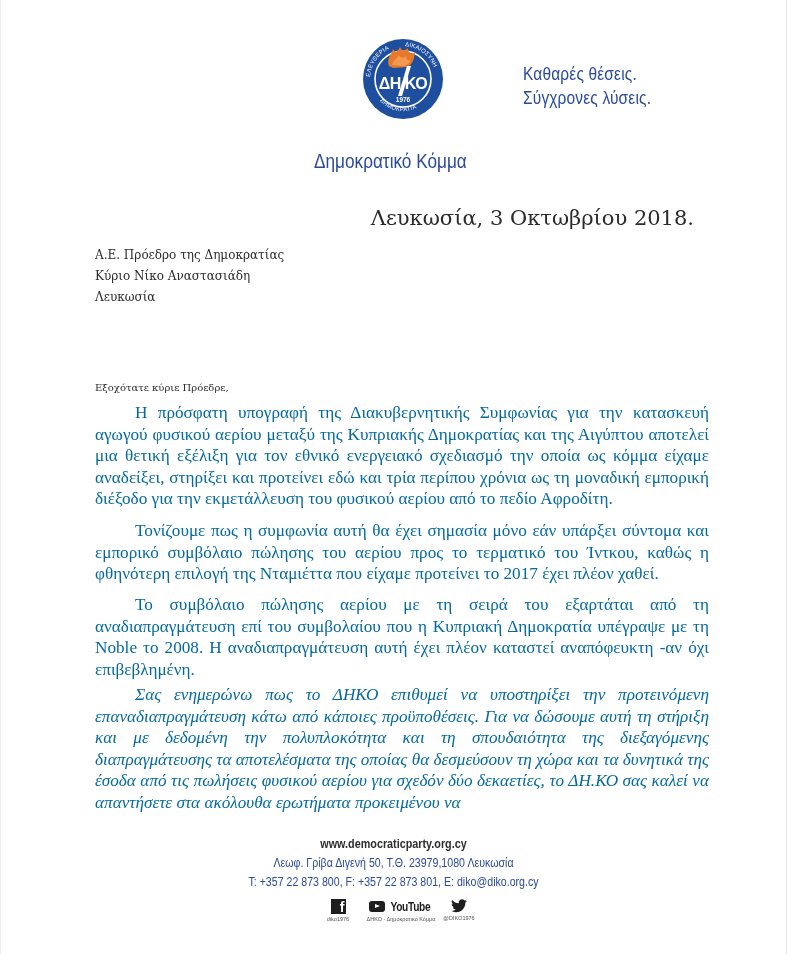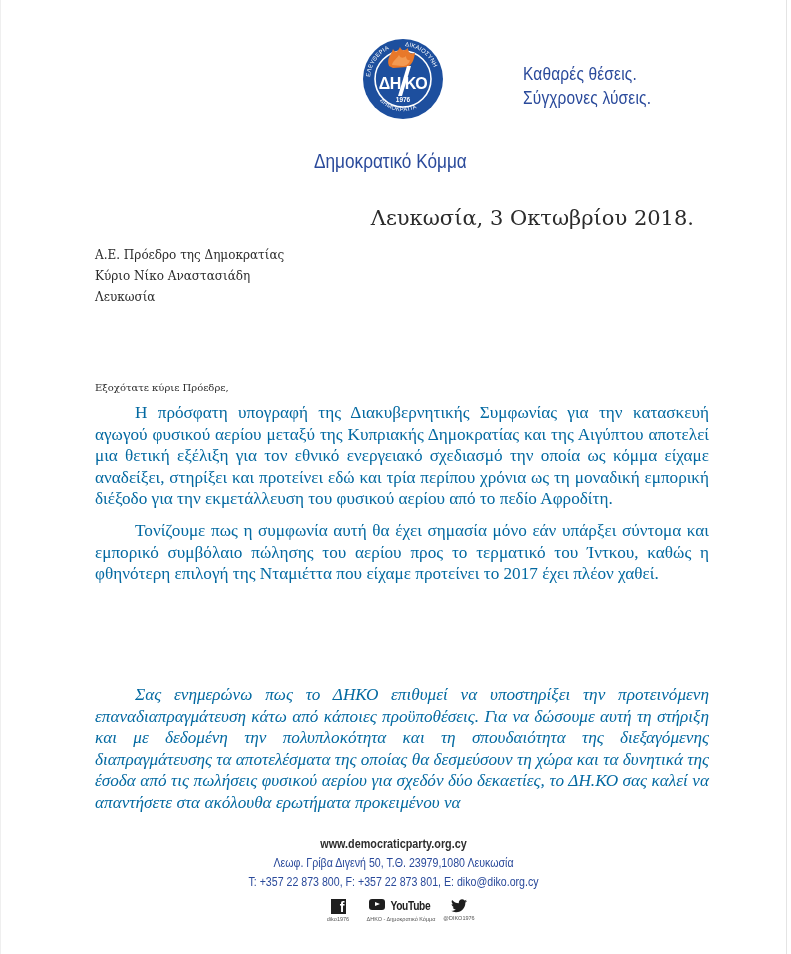--- a/index.html
+++ b/index.html
@@ -44,21 +44,21 @@
     }
     .footer-web { top: 837px; font-size: 12px; font-weight: bold; color: #2e2e2e; transform: scaleX(0.9); }
     .footer-addr { top: 856px; font-size: 12.5px; color: #2a4a9b; transform: scaleX(0.85); }
     .footer-contact { top: 875px; font-size: 12.5px; color: #2a4a9b; transform: scaleX(0.85); }
     .social { position: absolute; top: 899px; text-align: center; }
     .social .lbl { font-family: "Liberation Sans", sans-serif; font-size: 5.5px; color: #555; white-space: nowrap; display: block; margin-top: 2px; }
     .fb { left: 322px; width: 30px; }
     .yt { left: 365px; width: 70px; }
     .tw { left: 440px; width: 36px; }
     .fb-box { width: 15px; height: 15px; background: #1e1e1e; margin: 0 auto; position: relative; color:#fff; font-family: "Liberation Sans", sans-serif; font-weight: bold; font-size: 14px; line-height: 17px; text-align: right; padding-right: 1px; box-sizing: border-box; overflow: hidden; }
-    .yt-row { display: flex; align-items: flex-start; justify-content: center; gap: 2px; height: 15px; }
+    .yt-row { display: flex; align-items: center; justify-content: center; gap: 2px; height: 15px; }
     .yt-box { width: 16px; height: 11px; background: #1e1e1e; border-radius: 3px; position: relative; }
     .yt-box::after { content: ""; position: absolute; left: 6px; top: 3px; border-left: 5px solid #fff; border-top: 2.5px solid transparent; border-bottom: 2.5px solid transparent; }
     .yt-word { font-family: "Liberation Sans", sans-serif; font-weight: bold; font-size: 12px; color: #1e1e1e; letter-spacing: -0.4px; transform: scaleX(0.85); }
   </style>
 </head>
 <body>
 
 <div class="page">
 
   <div class="logo">
@@ -105,20 +105,23 @@
   </div>
 
   <div class="salutation serif">Εξοχότατε κύριε Πρόεδρε,</div>
 
   <div class="body-text p1">
     <p>Η πρόσφατη υπογραφή της Διακυβερνητικής Συμφωνίας για την κατασκευή αγωγού φυσικού αερίου μεταξύ της Κυπριακής Δημοκρατίας και της Αιγύπτου αποτελεί μια θετική εξέλιξη για τον εθνικό ενεργειακό σχεδιασμό την οποία ως κόμμα είχαμε αναδείξει, στηρίξει και προτείνει εδώ και τρία περίπου χρόνια ως τη μοναδική εμπορική διέξοδο για την εκμετάλλευση του φυσικού αερίου από το πεδίο Αφροδίτη.</p>
   </div>
   <div class="body-text p2">
     <p>Τονίζουμε πως η συμφωνία αυτή θα έχει σημασία μόνο εάν υπάρξει σύντομα και εμπορικό συμβόλαιο πώλησης του αερίου προς το τερματικό του Ίντκου, καθώς η φθηνότερη επιλογή της Νταμιέττα που είχαμε προτείνει το 2017 έχει πλέον χαθεί.</p>
   </div>
+  <div class="body-text p3">
+    <p>Το συμβόλαιο πώλησης αερίου με τη σειρά του εξαρτάται από τη αναδιαπραγμάτευση επί του συμβολαίου που η Κυπριακή Δημοκρατία υπέγραψε με τη Noble το 2008. Η αναδιαπραγμάτευση αυτή έχει πλέον καταστεί αναπόφευκτη -αν όχι επιβεβλημένη.</p>
+  </div>
   <div class="body-text p4">
     <p>Σας ενημερώνω πως το ΔΗΚΟ επιθυμεί να υποστηρίξει την προτεινόμενη επαναδιαπραγμάτευση κάτω από κάποιες προϋποθέσεις.  Για να δώσουμε αυτή τη στήριξη και με δεδομένη την πολυπλοκότητα και τη σπουδαιότητα της διεξαγόμενης διαπραγμάτευσης τα αποτελέσματα της οποίας θα δεσμεύσουν τη χώρα και τα δυνητικά της έσοδα από τις πωλήσεις φυσικού αερίου για σχεδόν δύο δεκαετίες, το ΔΗ.ΚΟ σας καλεί να απαντήσετε στα ακόλουθα ερωτήματα προκειμένου να</p>
   </div>
 
   <div class="footer footer-web">www.democraticparty.org.cy</div>
   <div class="footer footer-addr">Λεωφ. Γρίβα Διγενή 50, Τ.Θ. 23979,1080 Λευκωσία</div>
   <div class="footer footer-contact">Τ: +357 22 873 800, F: +357 22 873 801, E: diko@diko.org.cy</div>
 
   <div class="social fb">
     <div class="fb-box">f</div>

